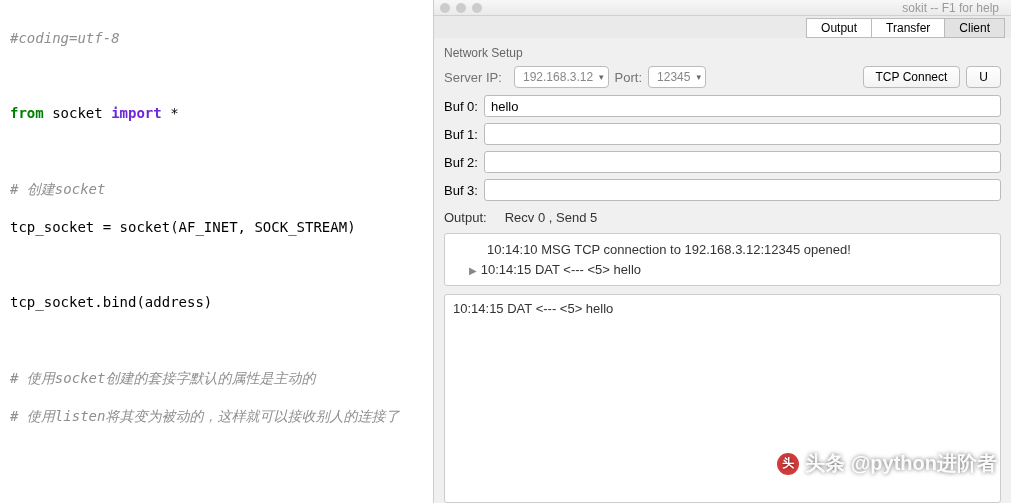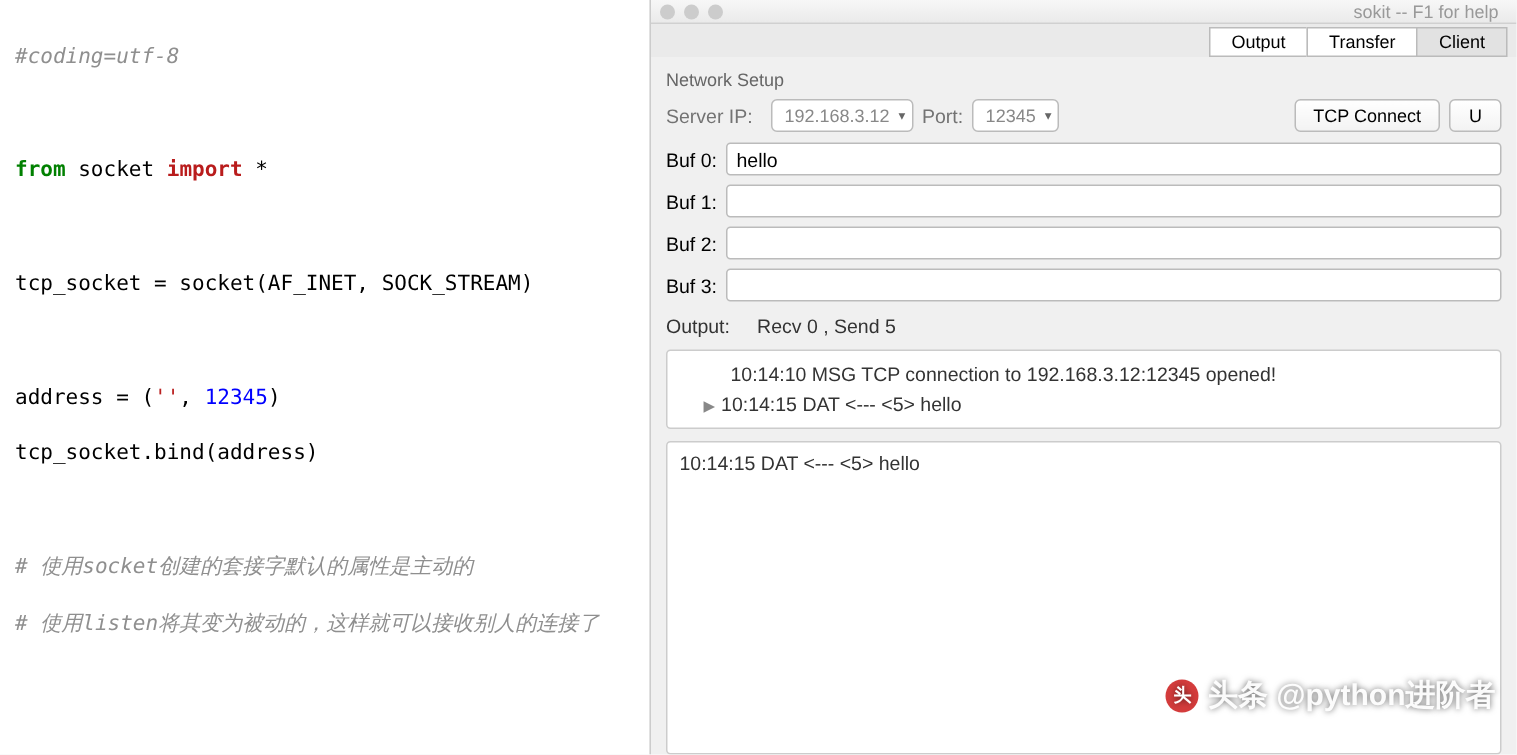--- a/index.html
+++ b/index.html
@@ -15,21 +15,21 @@
     .left-pane {
       width: 433px;
       padding: 10px;
       background: #fff;
       line-height: 1.35;
       white-space: pre;
     }
     .code-line { display: block; }
     .c-comment { color: #8f8f8f; font-style: italic; }
     .c-keyword { color: #008000; font-weight: bold; }
-    .c-import { color: #b91c1c; font-weight: bold; }
+    .c-import { color: #6d28d9; font-weight: bold; }
     .c-string { color: #ba2121; }
     .c-number { color: #0000ff; }
 
     .right-pane {
       flex: 1;
       background: #f0f0f0;
       border-left: 1px solid #ccc;
       display: flex;
       flex-direction: column;
       font-family: -apple-system, Helvetica, Arial, sans-serif;
@@ -108,23 +108,23 @@
     }
   </style>
 </head>
 <body>
 
 <div class="left-pane">
 <span class="code-line c-comment">#coding=utf-8</span>
 <span class="code-line"> </span>
 <span class="code-line"><span class="c-keyword">from</span><span> socket </span><span class="c-import">import</span><span> *</span></span>
 <span class="code-line"> </span>
+<span class="code-line c-comment"># 创建socket</span>
 <span class="code-line">tcp_socket = socket(AF_INET, SOCK_STREAM)</span>
 <span class="code-line"> </span>
-<span class="code-line"><span>address = (</span><span class="c-string">''</span><span>, </span><span class="c-number">12345</span><span>)</span></span>
 <span class="code-line">tcp_socket.bind(address)</span>
 <span class="code-line"> </span>
 <span class="code-line c-comment"># 使用socket创建的套接字默认的属性是主动的</span>
 <span class="code-line c-comment"># 使用listen将其变为被动的，这样就可以接收别人的连接了</span>
 
 
 
 
 
 

